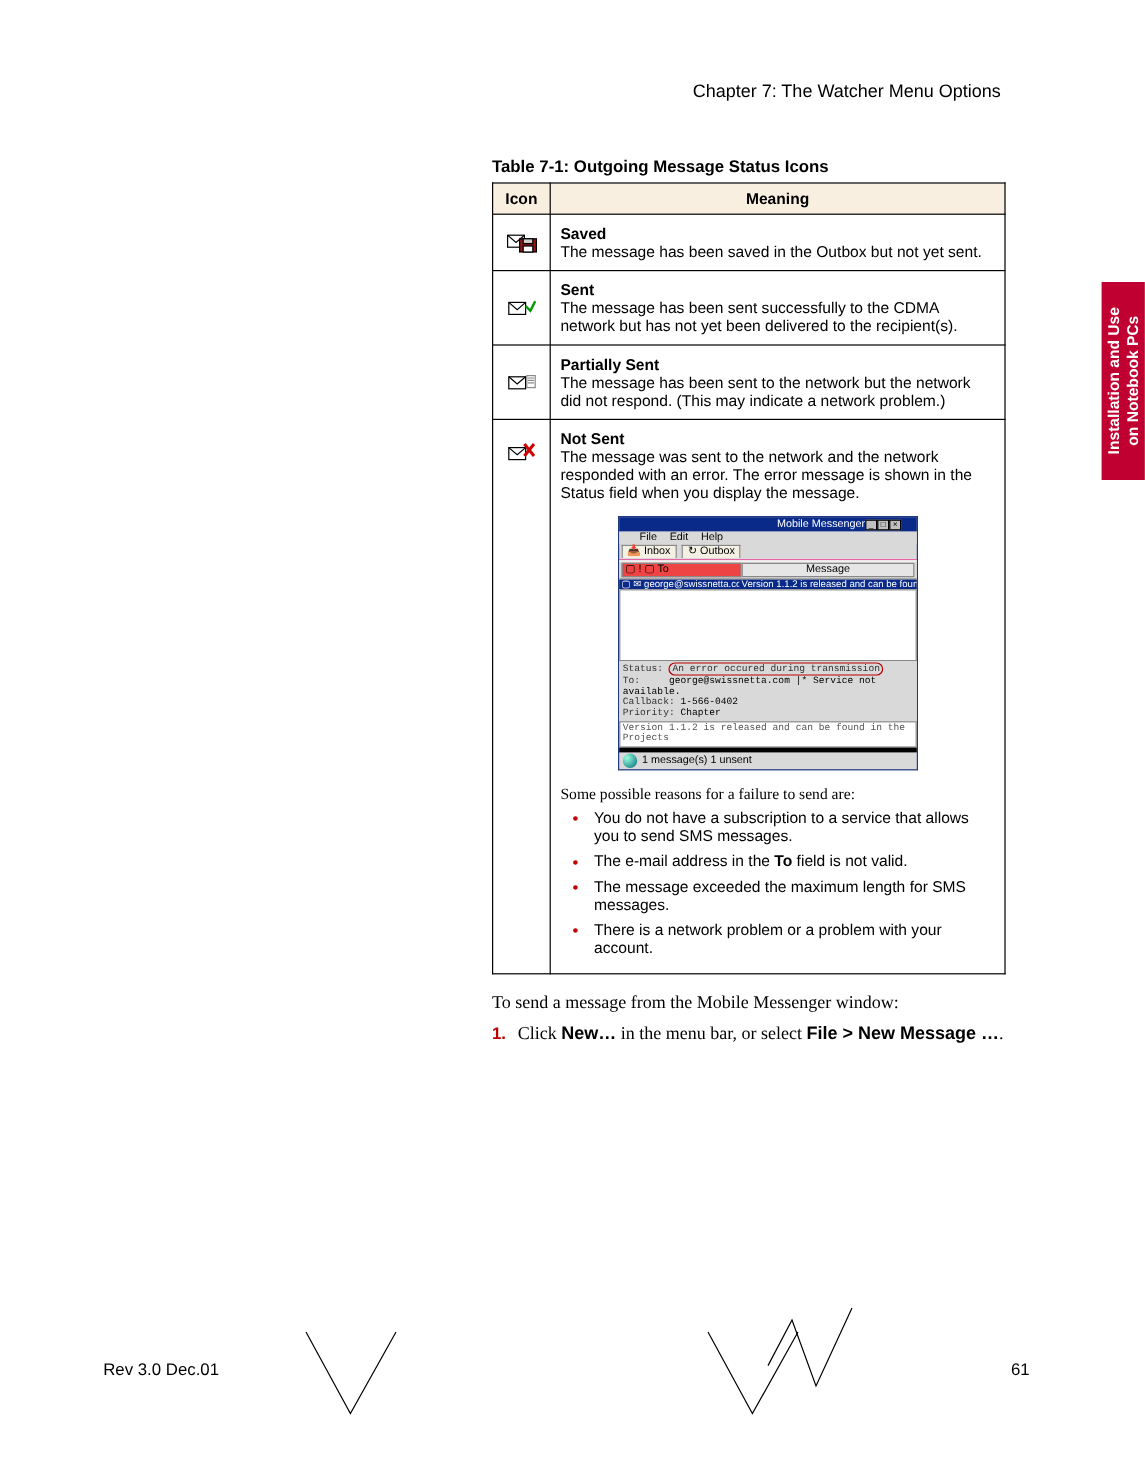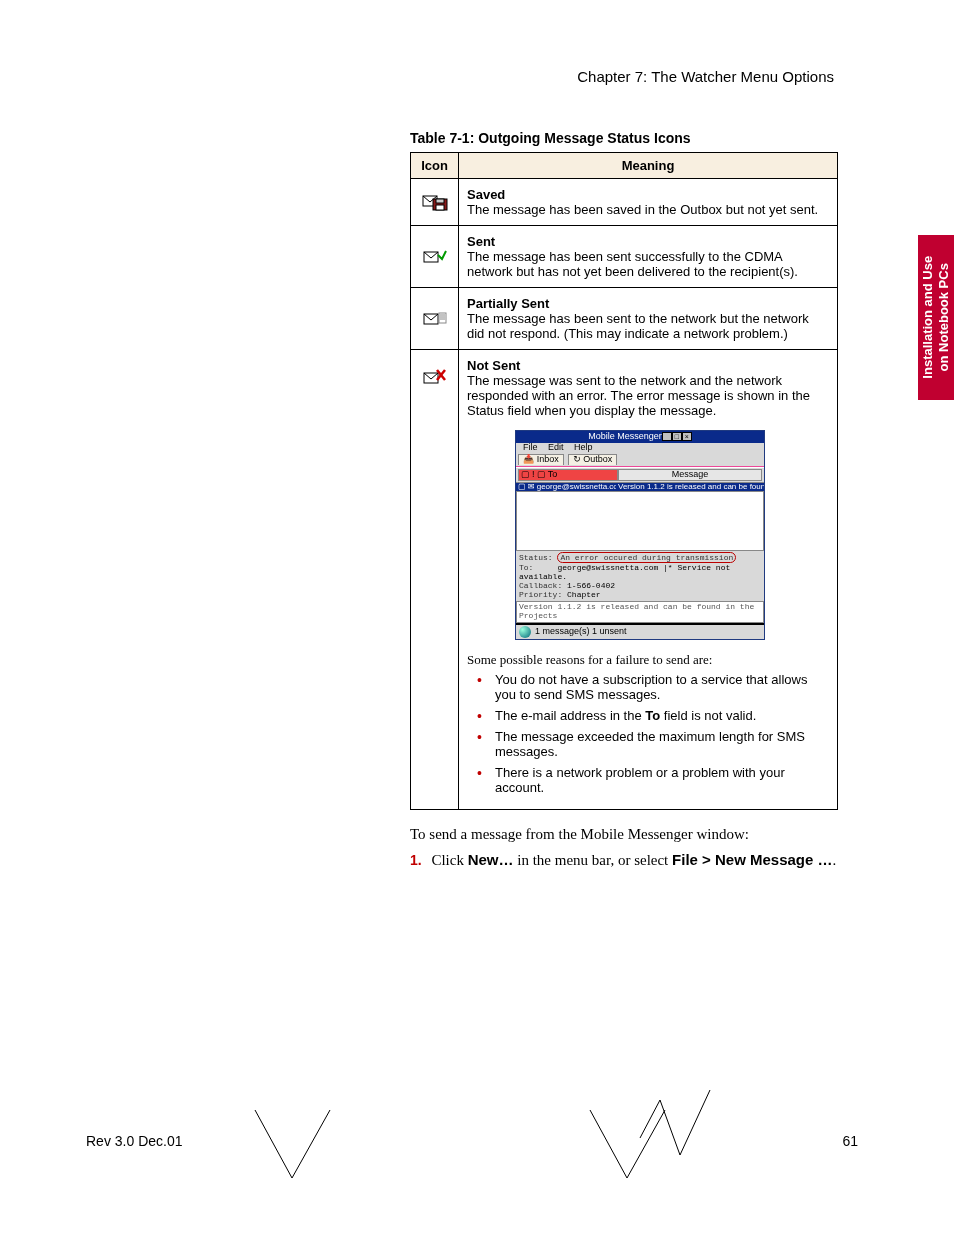--- a/index.html
+++ b/index.html
@@ -65,51 +65,51 @@
     font-family: Tahoma, Arial, sans-serif;
     font-size: 9px;
     line-height: 1.1;
     width: 250px;
   }
   .ss-title {
     background: #0a2a8a;
     color: #fff;
     padding: 1px 13px;
     display: flex;
-    justify-content: center;
+    justify-content: flex-end;
   }
   .ss-title .controls span {
     display: inline-block;
     width: 10px; height: 9px;
     background: #c0c0c0;
     border: 1px solid #000;
     margin-left: 0px;
     font-size: 7px;
     line-height: 7px;
     text-align: center;
     color:#000;
   }
-  .ss-menu { background:#d9d9d9; padding: 0 7px; }
+  .ss-menu { background:#d9d9d9; padding: 0 17px; }
   .ss-menu span { margin-right: 8px; }
   .ss-tabs { border-bottom:1px solid #ec4899; padding:1px 2px; }
   .ss-tabs .tab { display:inline-block; padding:0 4px; border:1px solid #888; border-bottom:none; background:#f4f0e4; margin-right:2px;}
   .ss-toolbar { background:#d9d9d9; padding:1px 2px; border-bottom:1px solid #888; border-top:1px solid #fff;}
   .ss-head { display:flex; }
   .ss-head .col-to { width:100px; border:1px solid #888; padding:0 2px; background:#ef4444;}
   .ss-head .col-msg { flex:1; border:1px solid #888; padding:0 2px; background:#e6e6e6; text-align:center;}
   .ss-listrow { display:flex; background:#0a2a8a; color:#fff; font-size:8px;}
   .ss-listrow .c1{ width:100px; padding:0 2px; overflow:hidden; white-space:nowrap;}
   .ss-listrow .c2{ flex:1; padding:0 2px; overflow:hidden; white-space:nowrap;}
   .ss-body { background:#fff; height:60px; border:1px solid #888;}
   .ss-details { background:#d9d9d9; padding:2px 3px; font-family: "Courier New", monospace; font-size:8px; line-height:1.15; color:#000; }
   .ss-details .label { color:#333; }
   .ss-error { font-family: "Courier New", monospace; color:#333; }
   .ss-error-highlight { border:1px solid #b00; border-radius:8px; padding:0 2px; }
   .ss-longmsg { background:#fff; border:1px solid #888; padding:1px 2px; font-family:"Courier New",monospace; font-size:8px; color:#555;}
-  .ss-status { padding:1px 3px; border-top:2px solid #000000; display:flex; align-items:center; gap:4px;}
+  .ss-status { padding:1px 3px; border-top:4px solid #000000; display:flex; align-items:center; gap:4px;}
   .ss-status .globe { width:12px; height:12px; border-radius:50%; background: radial-gradient(circle at 30% 30%, #9fd, #067);}
   .reasons-intro { font-family: Liberation Serif, serif; font-size:13px; margin-top:10px;}
   ul.reasons {
     font-family: Arial, Helvetica, sans-serif;
     font-size: 13px;
     list-style: none;
     padding-left: 0;
     margin-top: 4px;
   }
   ul.reasons li {

